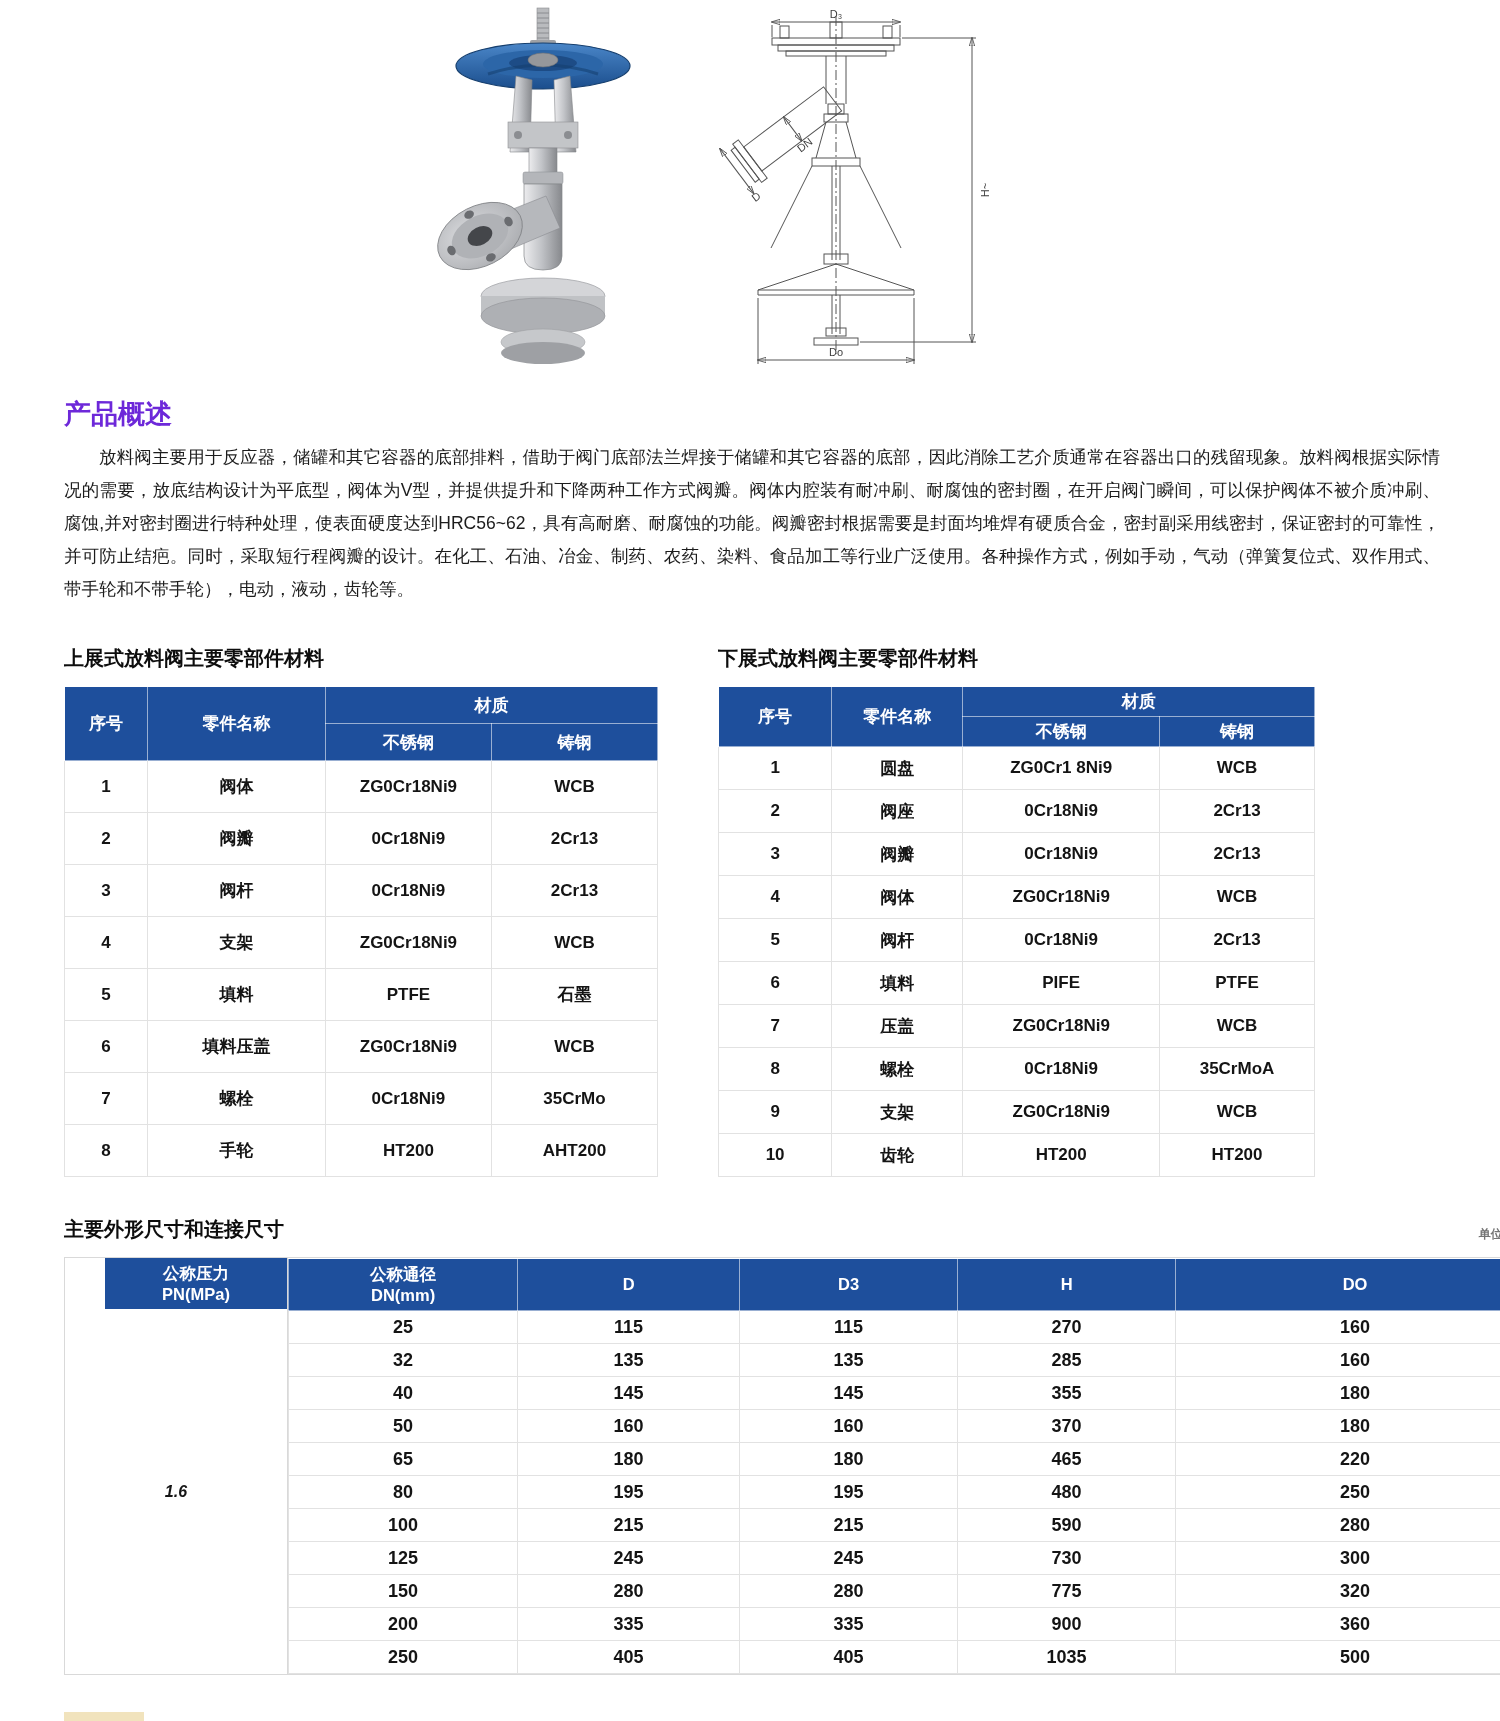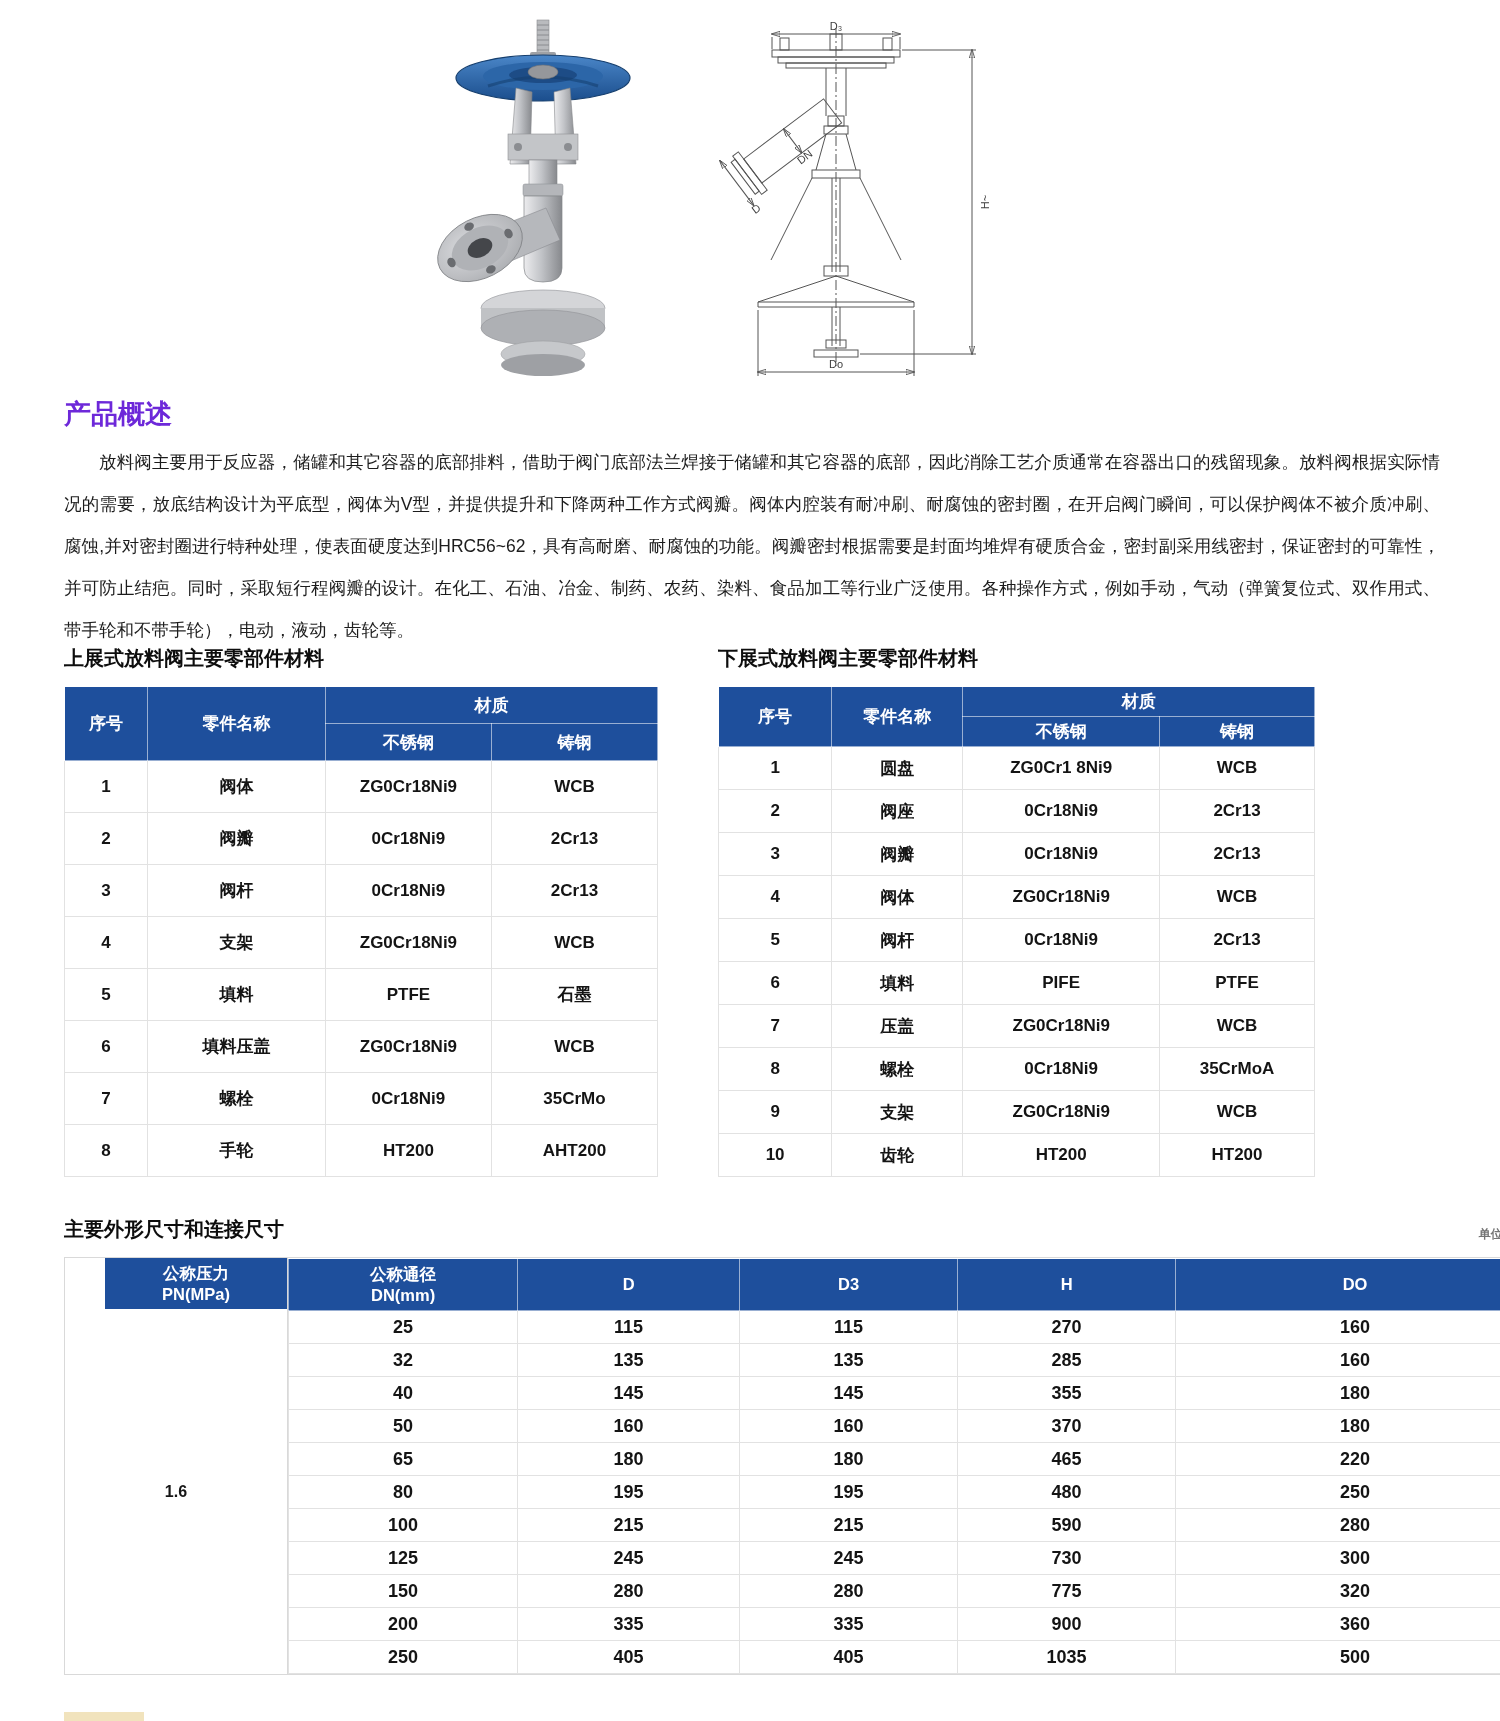--- a/index.html
+++ b/index.html
@@ -8,31 +8,31 @@
     --grid:#e2e2e2;
     --outer:#d9d9d9;
   }
   html,body{margin:0;padding:0;}
   body{
     width:1500px;height:1721px;position:relative;background:#fff;
     font-family:"Liberation Sans","DejaVu Sans",sans-serif;color:var(--ink);
     overflow:hidden;
   }
   
-  .hero{position:absolute;top:16px;left:0;width:1500px;height:382px;}
+  .hero{position:absolute;top:4px;left:0;width:1500px;height:382px;}
   .photo{position:absolute;left:418px;top:0;}
   .draw{position:absolute;left:676px;top:4px;}
   .draw line,.draw path,.draw rect,.draw polyline{stroke:#555;fill:none;stroke-width:1;}
   .draw text{stroke:none;fill:#3d3d3d;font-size:11px;font-family:"Liberation Sans",sans-serif;}
   .thin{stroke-width:.7;}
   
   .overview{position:absolute;top:396px;left:64px;width:1376px;}
   .h-big{font-size:27px;font-weight:700;color:#6d28d9;margin:0 0 9px 0;}
   .overview p{
-    margin:0;font-size:17.5px;line-height:42px;font-weight:500;
+    margin:0;font-size:17.5px;line-height:33px;font-weight:500;
     text-align:justify;text-indent:2em;color:#1c1c1c;
   }
   
   .materials{position:absolute;top:645px;left:0;width:1500px;height:560px;}
   .mat-block{position:absolute;top:0;}
   .mat-left{left:64px;width:594px;}
   .mat-right{left:718px;width:597px;}
   .h-table{font-size:20px;font-weight:700;color:#0d0d0d;margin:0 0 14px 0;}
   table.mat{width:100%;border-collapse:collapse;table-layout:fixed;border:1px solid var(--outer);}
   table.mat th{
@@ -52,21 +52,21 @@
   
   .dims-section{position:absolute;top:1216px;left:64px;width:1472px;}
   .dims-head{display:flex;justify-content:space-between;align-items:flex-end;margin-bottom:14px;}
   .unit{font-size:12px;font-weight:600;color:#737373;}
   .dims-wrap{display:flex;border:1px solid var(--outer);}
   .pn-col{width:15.1%;display:flex;flex-direction:column;border-right:1px solid var(--outer);}
   .pn-head{
     height:51px;background:var(--blue);color:#fff;display:flex;flex-direction:column;
     justify-content:center;align-items:center;font-size:16.5px;font-weight:700;line-height:1.25;margin-left:40px;
   }
-  .pn-body{flex:1;display:flex;align-items:center;justify-content:center;font-size:16px;font-weight:600;}
+  .pn-body{flex:1;display:flex;align-items:center;justify-content:center;font-size:16px;font-weight:600;font-style:italic;}
   table.dims{flex:1;border-collapse:collapse;table-layout:fixed;}
   table.dims th{
     height:51px;background:var(--blue);color:#fff;font-size:16.5px;font-weight:700;
     border:1px solid rgba(255,255,255,.55);line-height:1.25;padding:0;text-align:center;
   }
   table.dims td{
     height:32px;border:1px solid var(--grid);text-align:center;vertical-align:middle;
     font-size:18px;font-weight:600;color:#141414;padding:0;
   }
   table.dims col.d1{width:18.4%;} table.dims col.d2{width:17.8%;}

